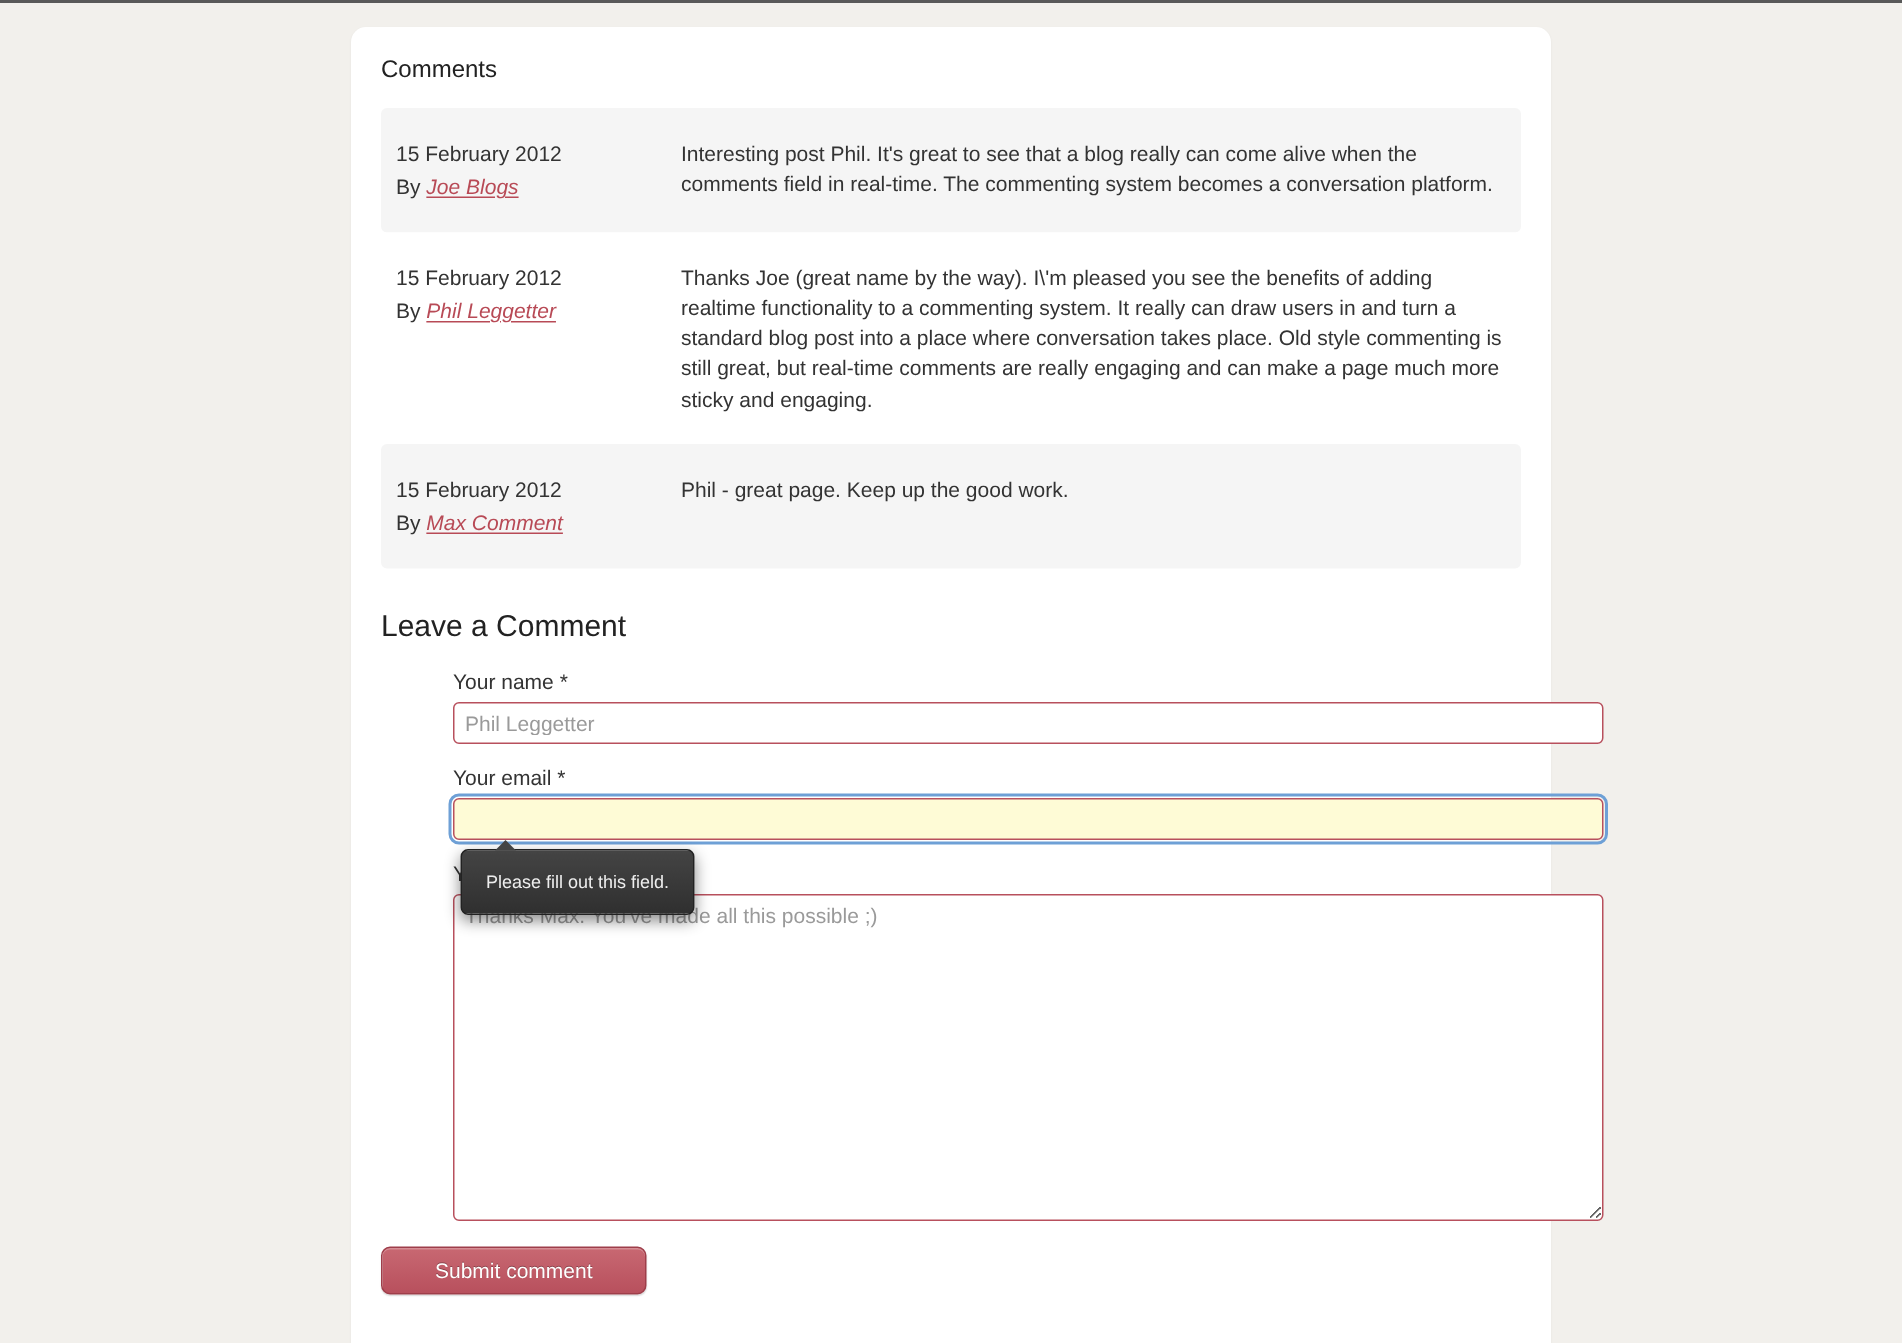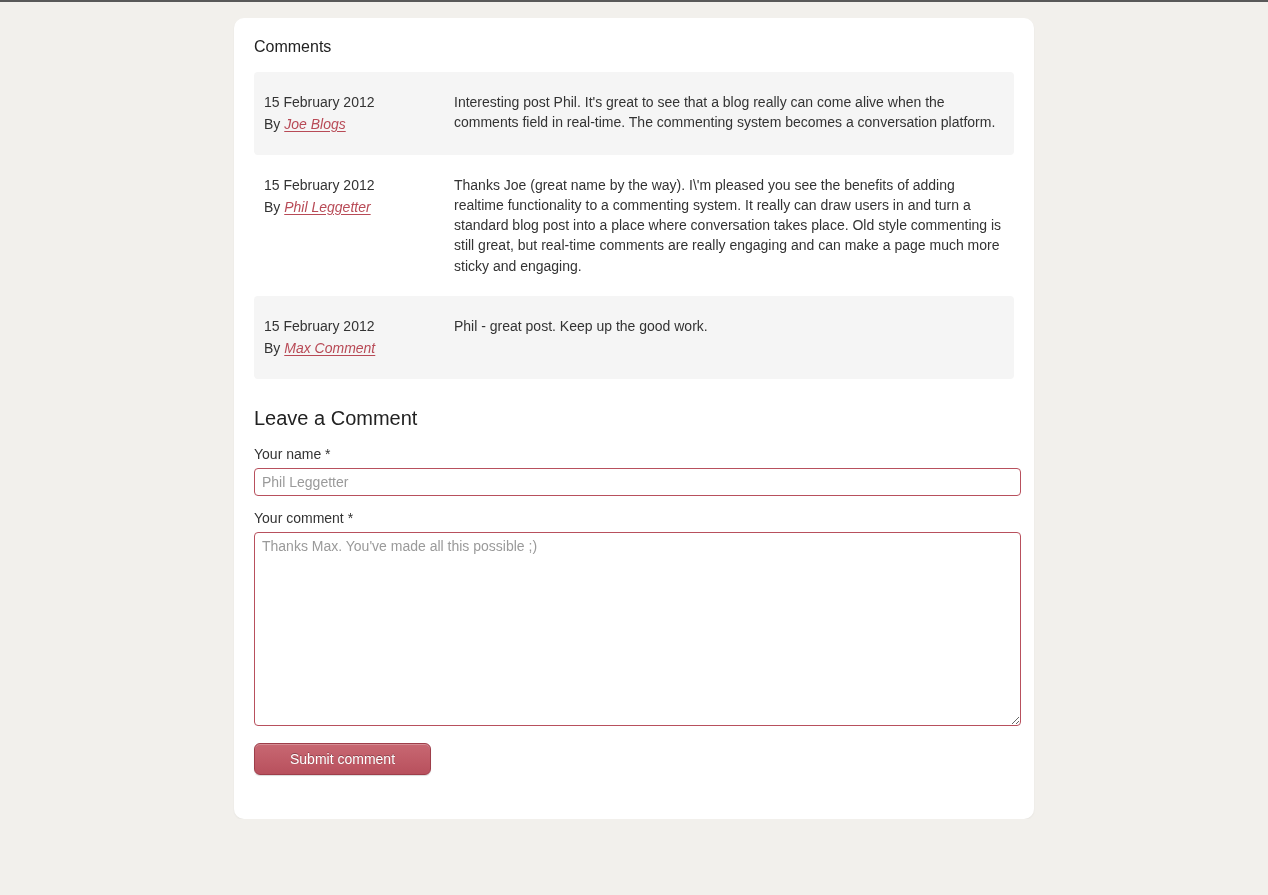--- a/index.html
+++ b/index.html
@@ -49,21 +49,21 @@
       flex: 1;
       color: #333;
     }
     .leave-title {
       font-size: 20px;
       font-weight: 400;
       margin-top: 28px;
       margin-bottom: 16px;
       color: #222;
     }
-    .form-group { position: relative; margin-bottom: 14px; }
+    .form-group { position: relative; margin-bottom: 14px; margin-left: 48px; }
     .form-label {
       display: block;
       font-size: 14px;
       margin-bottom: 6px;
       color: #333;
     }
     .text-input, .textarea {
       width: 767px;
       border: 1px solid #b8505d;
       border-radius: 4px;
@@ -73,21 +73,21 @@
       color: #333;
       background: #fff;
     }
     .text-input { height: 28px; }
     .text-input::placeholder, .textarea::placeholder { color: #9a9a9a; }
     .text-input.focused {
       background: #fefbd6;
       outline: 2px solid #6ea0d6;
       outline-offset: 1px;
     }
-    .textarea { height: 194px; resize: both; }
+    .textarea { height: 218px; resize: both; }
     .tooltip {
       position: absolute;
       top: 56px;
       left: 5px;
       background: linear-gradient(#444, #2f2f2f);
       color: #eee;
       border: 1px solid #222;
       border-radius: 5px;
       padding: 14px 16px;
       font-size: 12px;
@@ -152,34 +152,39 @@
         <div class="comment-body">Thanks Joe (great name by the way). I\'m pleased you see the benefits of adding realtime functionality to a commenting system. It really can draw users in and turn a standard blog post into a place where conversation takes place. Old style commenting is still great, but real-time comments are really engaging and can make a page much more sticky and engaging.</div>
       </div>
 
       <div class="comment">
         <div class="comment-meta">
           <div>15 February 2012</div>
           <div class="by">
             <span>By </span><a href="#">Max Comment</a>
           </div>
         </div>
-        <div class="comment-body">Phil - great post. Keep up the good work.</div>
+        <div class="comment-body">Phil - great page. Keep up the good work.</div>
       </div>
 
     </div>
 
     <h2 class="leave-title">Leave a Comment</h2>
 
     <div class="form">
 
       <div class="form-group">
         <label class="form-label">Your name *</label>
         <input type="text" class="text-input" placeholder="Phil Leggetter" style="">
       </div>
 
+      <div class="form-group">
+        <label class="form-label">Your email *</label>
+        <input type="text" class="text-input focused" style="">
+        <div class="tooltip">Please fill out this field.</div>
+      </div>
 
       <div class="form-group">
         <label class="form-label">Your comment *</label>
         <textarea class="textarea" placeholder="Thanks Max. You've made all this possible ;)" style=""></textarea>
       </div>
 
       <button class="submit-btn">Submit comment</button>
 
     </div>
 

